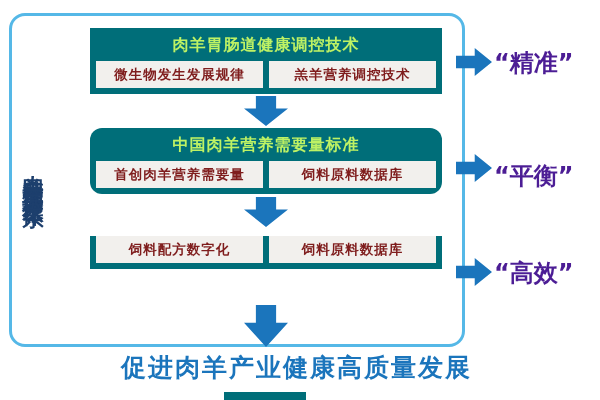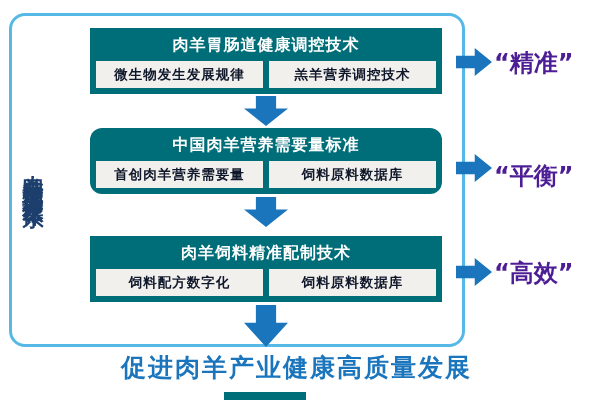--- a/index.html
+++ b/index.html
@@ -15,26 +15,26 @@
     position:absolute; left:17px; top:18px; height:316px; width:30px;
     writing-mode:vertical-rl; text-orientation:upright; text-align:center;
     font-size:21px; font-weight:bold; color:#1d3f6d; letter-spacing:3px;
   }
   .block {
     position:absolute; left:90px; width:352px; background:#006e79;
     box-sizing:border-box;
   }
   .b0 { top:28px; } .b1 { top:128px;border-radius:12px; } .b2 { top:236px; }
   .block-header {
-    color:#ffffff; font-weight:bold; font-size:16px; text-align:center;
+    color:#bef264; font-weight:bold; font-size:16px; text-align:center;
     padding:7px 4px 5px 4px; letter-spacing:1px;
   }
   .block-items { display:flex; gap:6px; padding:0 6px 6px 6px; }
   .item {
-    flex:1; background:#f2f0ed; color:#0f172a; font-weight:bold;
+    flex:1; background:#f2f0ed; color:#7f1d1d; font-weight:bold;
     font-size:13.5px; display:flex; align-items:center; justify-content:center;
     height:27px; letter-spacing:1px;
   }
   .down-arrow {
     position:absolute; left:244px; width:44px; height:30px; background:#1b75bc;
     clip-path:polygon(27% 0, 73% 0, 73% 42%, 100% 42%, 50% 100%, 0 42%, 27% 42%);
     z-index:3;
   }
   .a0 { top:96px; } .a1 { top:197px; } .a2 { top:305px; height:42px; }
   .tag-arrow {
@@ -77,21 +77,20 @@
   <div class="block b1">
     <div class="block-header">中国肉羊营养需要量标准</div>
     <div class="block-items">
       <div class="item">首创肉羊营养需要量</div>
       <div class="item">饲料原料数据库</div>
     </div>
   </div>
   <div class="down-arrow a1"></div>
 
   <div class="block b2">
-    <div class="block-header">肉羊饲料精准配制技术</div>
     <div class="block-items">
       <div class="item">饲料配方数字化</div>
       <div class="item">饲料原料数据库</div>
     </div>
   </div>
   <div class="down-arrow a2"></div>
 
   <div class="tag-arrow t0"></div>
   <div class="tag-label l0">“精准”</div>
 

